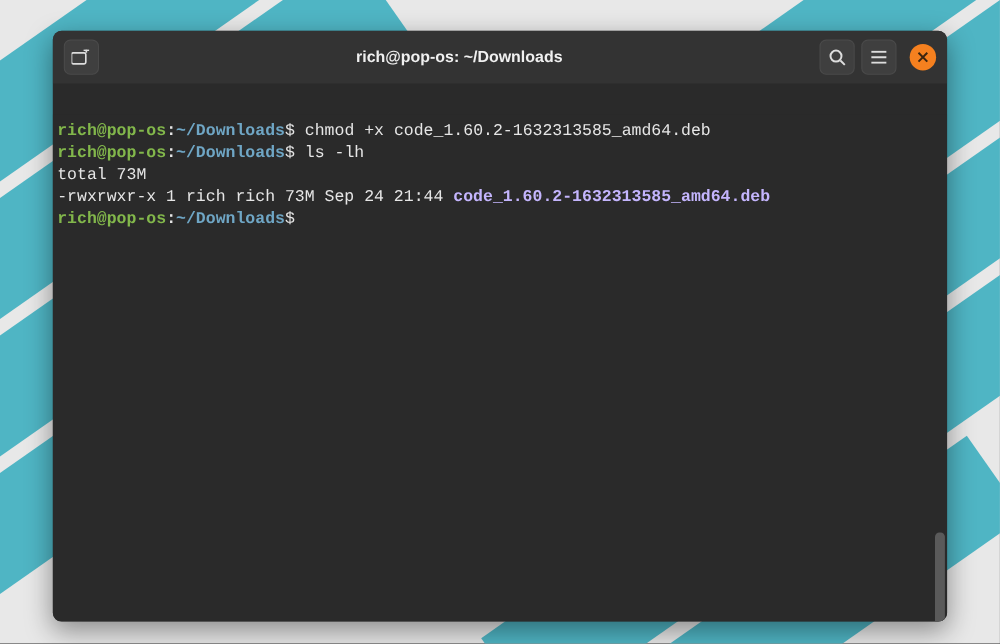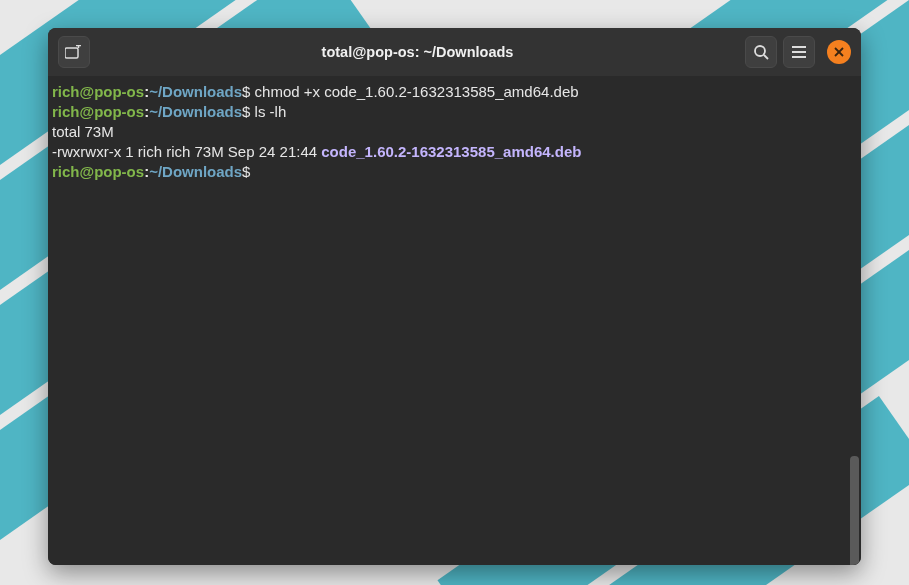--- a/index.html
+++ b/index.html
@@ -77,27 +77,28 @@
       justify-content: center;
       cursor: pointer;
       margin-left: 6px;
     }
     .close-btn svg { display: block; }
 
     .terminal-body {
       flex: 1;
       background: #2a2a2a;
       padding: 6px 4px;
-      font-family: Liberation Sans, sans-serif;
+      font-family: Liberation Mono, monospace;
       font-size: 15px;
       line-height: 20px;
       color: #e6e6e6;
       position: relative;
       white-space: pre;
       overflow: hidden;
+      margin-top: 28px;
     }
     .scrollbar {
       position: absolute;
       right: 2px;
       top: 380px;
       width: 9px;
       height: 148px;
       background: #5a5a5a;
       border-radius: 4px;
     }
@@ -122,21 +123,21 @@
 
 <div class="terminal-window">
   <div class="titlebar">
     <div class="tb-btn">
       <svg width="18" height="14" viewBox="0 0 18 14">
         <rect x="0" y="3" width="13" height="10" rx="1.5" fill="none" stroke="#ddd" stroke-width="1.5"></rect>
         <line x1="13.5" y1="3" x2="13.5" y2="0" stroke="#ddd" stroke-width="1.5"></line>
         <line x1="11" y1="0.5" x2="16" y2="0.5" stroke="#ddd" stroke-width="1.5"></line>
       </svg>
     </div>
-    <div class="title-text">total@pop-os: ~/Downloads</div>
+    <div class="title-text">rich@pop-os: ~/Downloads</div>
     <div class="tb-btn">
       <svg width="16" height="16" viewBox="0 0 16 16">
         <circle cx="7" cy="7" r="5" fill="none" stroke="#ddd" stroke-width="1.8"></circle>
         <line x1="11" y1="11" x2="15" y2="15" stroke="#ddd" stroke-width="1.8"></line>
       </svg>
     </div>
     <div class="tb-btn">
       <svg width="14" height="12" viewBox="0 0 14 12">
         <line x1="0" y1="1" x2="14" y2="1" stroke="#ddd" stroke-width="1.8"></line>
         <line x1="0" y1="6" x2="14" y2="6" stroke="#ddd" stroke-width="1.8"></line>

